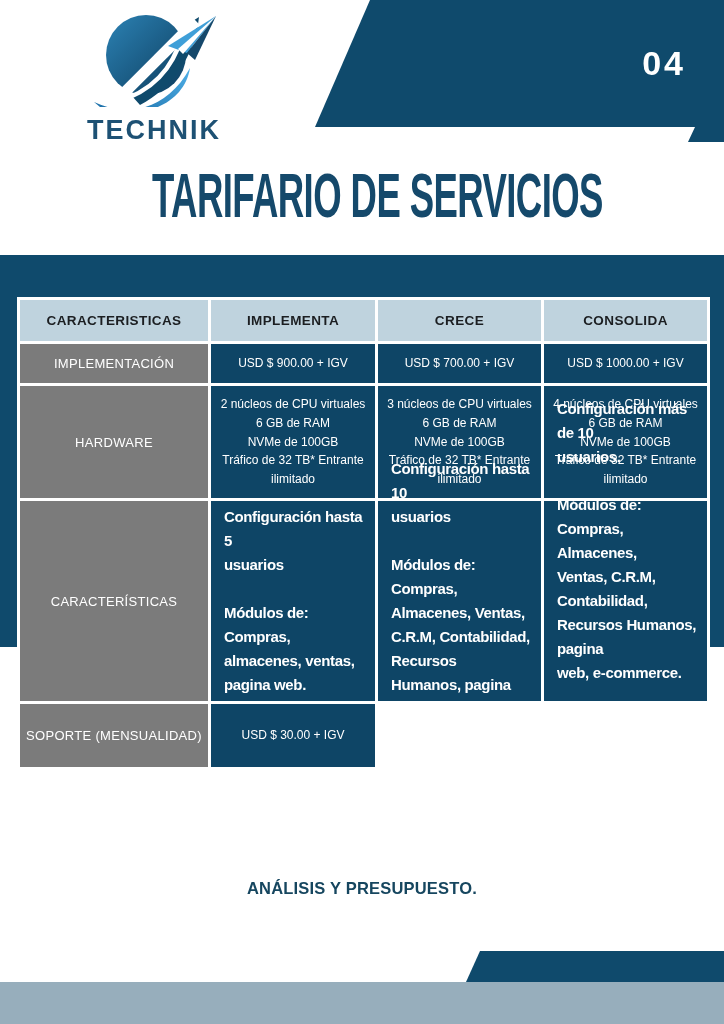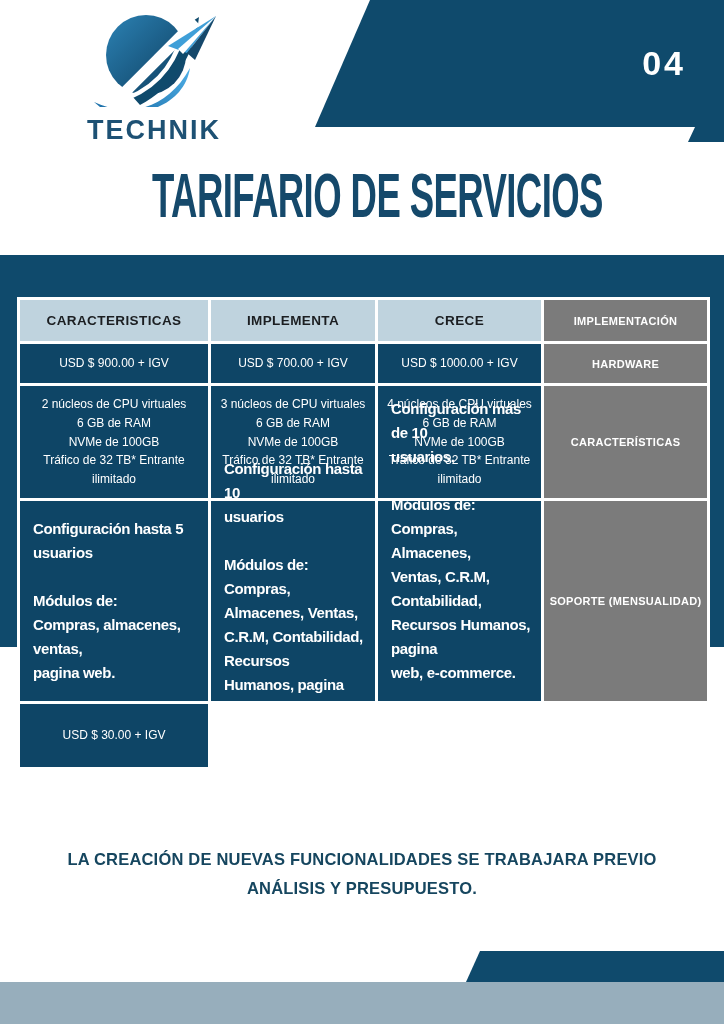--- a/index.html
+++ b/index.html
@@ -47,22 +47,22 @@
     background:#ffffff;padding:3px;display:grid;gap:3px;
     grid-template-columns:188px 164px 163px 163px;
     grid-template-rows:41px 39px 112px 200px 63px;
   }
   .cell{display:flex;align-items:center;justify-content:center;text-align:center;}
   .col-header{
     background:#BFD3DE;color:#1B1E21;font-weight:800;
     font-size:13.5px;letter-spacing:.4px;
   }
   .row-label{
-    background:#7B7B7B;color:#ffffff;font-weight:700;
-    font-size:11px;letter-spacing:.3px;
+    background:#7B7B7B;color:#ffffff;font-weight:400;
+    font-size:13px;letter-spacing:.3px;
   }
   .cell-data{
     background:#0E4566;color:#ffffff;font-size:12px;line-height:1.58;
     white-space:pre-line;padding:0 6px;
   }
   .cell-left{
     justify-content:flex-start;text-align:left;
     font-size:15px;letter-spacing:-0.35px;line-height:1.6;
     padding:0 6px 0 13px;
     font-weight:bold;
@@ -123,20 +123,21 @@
   </div>
 
   <h1 class="title">TARIFARIO DE SERVICIOS</h1>
 
   <div class="band">
     <div class="pricing-table">
 
       <div class="cell col-header">CARACTERISTICAS</div>
       <div class="cell col-header">IMPLEMENTA</div>
       <div class="cell col-header">CRECE</div>
+      <div class="cell col-header">CONSOLIDA</div>
 
       <div class="cell row-label">IMPLEMENTACIÓN</div>
       <div class="cell cell-data">USD $ 900.00 + IGV</div>
       <div class="cell cell-data">USD $ 700.00 + IGV</div>
       <div class="cell cell-data">USD $ 1000.00 + IGV</div>
 
       <div class="cell row-label">HARDWARE</div>
       <div class="cell cell-data">2 núcleos de CPU virtuales
 6 GB de RAM
 NVMe de 100GB
@@ -181,20 +182,20 @@
 completa ajuste de
 procedimientos.</div>
 
       <div class="cell row-label">SOPORTE (MENSUALIDAD)</div>
       <div class="cell cell-data">USD $ 30.00 +  IGV</div>
 
     </div>
   </div>
 
   <p class="note">
-    <span>LA CREACIÓN DE NUEVAS FUNCIONALIDADES SE TRABAJARA PREVIO</span><br>
+    <br>
     <span>ANÁLISIS Y PRESUPUESTO.</span>
   </p>
 
   <div class="footer-shape"></div>
   <div class="footer-band"></div>
 
 </div>
 
 </body></html>

